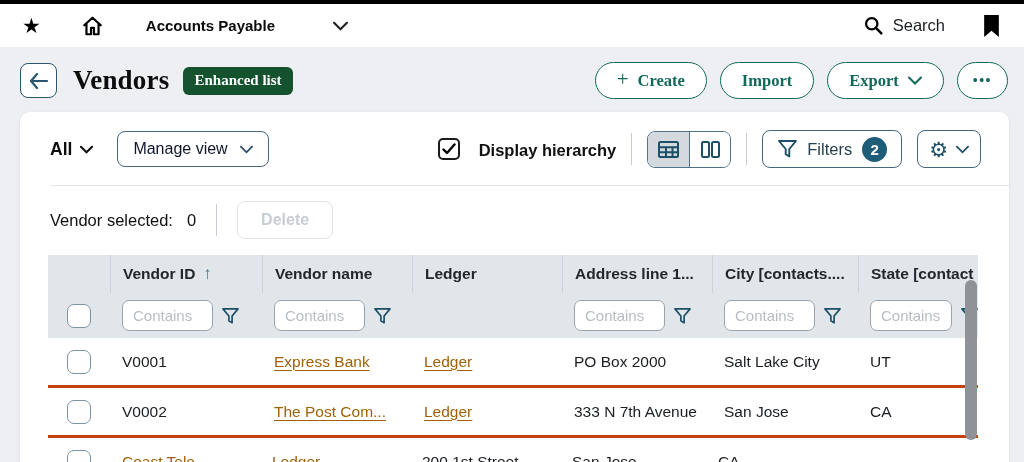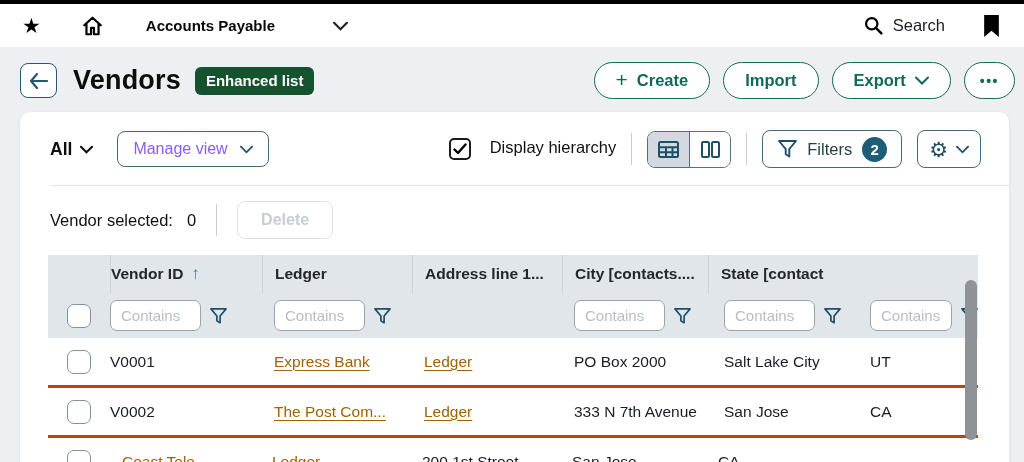--- a/index.html
+++ b/index.html
@@ -11,38 +11,38 @@
   .star-glyph { font-size:21px; color:#000; line-height:1; cursor:pointer; }
   .home-wrap { margin-left:40px; cursor:pointer; display:flex; }
   .appmenu { margin-left:42px; display:flex; align-items:center; gap:58px; cursor:pointer; }
   .appmenu-label { font-size:15px; font-weight:600; color:#0a0a0a; }
   .topbar-spacer { flex:1; }
   .search { display:flex; align-items:center; gap:9px; cursor:pointer; }
   .search-label { font-size:16.5px; font-weight:500; }
   .bookmark-wrap { margin-left:38px; cursor:pointer; display:flex; }
 
   
-  .page-header { display:flex; align-items:center; padding:15px 9px 13px 20px; }
+  .page-header { display:flex; align-items:center; padding:15px 16px 13px 20px;font-family:Liberation Serif, serif; }
   .back-btn { width:37px; height:35px; border:1.5px solid #29586c; border-radius:8px; background:#fff; display:flex; align-items:center; justify-content:center; cursor:pointer; flex:none; }
   .page-title { font-size:27px; font-weight:700; color:#0d0d0d; margin-left:16px; letter-spacing:.2px; }
   .badge { margin-left:14px; background:#14532d; color:#fff; font-size:15px; font-weight:700; padding:5px 11px 6px; border-radius:6px; }
   .actions { margin-left:auto; display:flex; align-items:center; gap:13px; }
   .pill-btn { height:37px; border:1px solid #11695a; border-radius:19px; background:#fff; color:#11695a; font-size:16.5px; font-weight:600; padding:0 21px; display:flex; align-items:center; gap:9px; cursor:pointer; font-family:inherit; }
   .pill-btn .plus { font-size:21px; font-weight:500; line-height:1; margin-top:-2px; }
   .more-btn { padding:0 15px; letter-spacing:1.5px; font-size:14px; }
 
   
   .card { background:#fff; margin:0 15px 0 20px; border-radius:10px; box-shadow:0 1px 3px rgba(40,50,60,.10); height:360px; overflow:hidden; }
 
   .toolbar { display:flex; align-items:center; padding:18px 28px 17px 30px; }
   .all-sel { display:flex; align-items:center; gap:8px; cursor:pointer; }
   .all-label { font-size:17.5px; font-weight:700; color:#0d0d0d; }
-  .manage-btn { margin-left:24px; border:1px solid #46687c; border-radius:8px; background:#fff; padding:8px 15px; display:flex; align-items:center; gap:12px; color:#8b5cf6; font-size:16px; font-weight:500; cursor:pointer; font-family:inherit; }
+  .manage-btn { margin-left:24px; border:1px solid #46687c; border-radius:8px; background:#fff; padding:8px 15px; display:flex; align-items:center; gap:12px; color:#0f172a; font-size:16px; font-weight:500; cursor:pointer; font-family:inherit; }
   .toolbar-right { margin-left:auto; display:flex; align-items:center; gap:15px; }
-  .hier { display:flex; align-items:flex-start; gap:19px; cursor:pointer; }
+  .hier { display:flex; align-items:flex-end; gap:19px; cursor:pointer;font-weight:bold; }
   .cb { width:22px; height:22px; border:2px solid #1c1c1c; border-radius:5px; background:#fff; display:flex; align-items:center; justify-content:center; flex:none; }
   .hier-label { font-size:16.5px; color:#111; }
   .vdiv { width:1px; height:32px; background:#c6ccd1; }
   .toggle-group { display:flex; border:1.5px solid #507286; border-radius:8px; overflow:hidden; }
   .toggle-btn { width:41px; height:35px; display:flex; align-items:center; justify-content:center; background:#fff; cursor:pointer; }
   .toggle-btn.active { background:#d3d9de; }
   .toggle-btn + .toggle-btn { border-left:1.5px solid #507286; }
   .filters-btn { border:1.5px solid #45687e; border-radius:8px; background:#fff; height:38px; padding:0 14px 0 15px; display:flex; align-items:center; gap:10px; cursor:pointer; font-family:inherit; }
   .filters-label { font-size:16.5px; color:#243f4d; }
   .filters-count { width:25px; height:25px; border-radius:50%; background:#1d5d77; color:#fff; font-size:15px; font-weight:700; display:flex; align-items:center; justify-content:center; }
@@ -56,21 +56,21 @@
   .sel-count { font-size:16.5px; color:#111; margin-left:-6px; }
   .delete-btn { border:1px solid #dfe3e6; border-radius:8px; background:#fff; color:#c7cdd2; font-size:16px; font-weight:600; padding:9px 23px; cursor:default; font-family:inherit; }
 
   
   .table { margin-left:28px; width:930px; position:relative; }
   .trow { display:flex; align-items:center; overflow:hidden; }
   .thead-row { background:#e1e6eb; height:38px; }
   .tfilter-row { background:#e1e6eb; height:45px; }
   .tdata-row { background:#fff; height:50px; border-bottom:3px solid #c2410c; }
   .c0 { width:62px; flex:none; display:flex; justify-content:center; }
-  .c1 { width:152px; flex:none; }
+  .c1 { width:152px; flex:none; padding-left:12px; }
   .c2 { width:150px; flex:none; padding-left:12px; }
   .c3 { width:150px; flex:none; padding-left:12px; }
   .c4 { width:150px; flex:none; padding-left:12px; }
   .c5 { width:146px; flex:none; padding-left:12px; }
   .c6 { flex:1; min-width:0; padding-left:12px; overflow:hidden; }
   .thead-row > div { height:100%; display:flex; align-items:center; }
   .thead-row > div + div { border-left:1px solid #cdd3d9; }
   .tfilter-row > div { display:flex; align-items:center; }
   .th-label { font-size:15.5px; font-weight:700; color:#23272b; white-space:nowrap; overflow:hidden; }
   .sort-ic { color:#497591; font-size:17px; font-weight:400; margin-left:8px; }
@@ -207,20 +207,23 @@
   </div>
 
   <div class="table">
 
     <div class="trow thead-row">
       <div class="c0"></div>
       <div class="c1">
         <span class="th-label">Vendor ID</span>
         <span class="sort-ic">↑</span>
       </div>
+      <div class="c2">
+          <span class="th-label">Vendor name</span>
+        </div>
       <div class="c3">
           <span class="th-label">Ledger</span>
         </div>
       <div class="c4">
           <span class="th-label">Address line 1...</span>
         </div>
       <div class="c5">
           <span class="th-label">City [contacts....</span>
         </div>
       <div class="c6">

